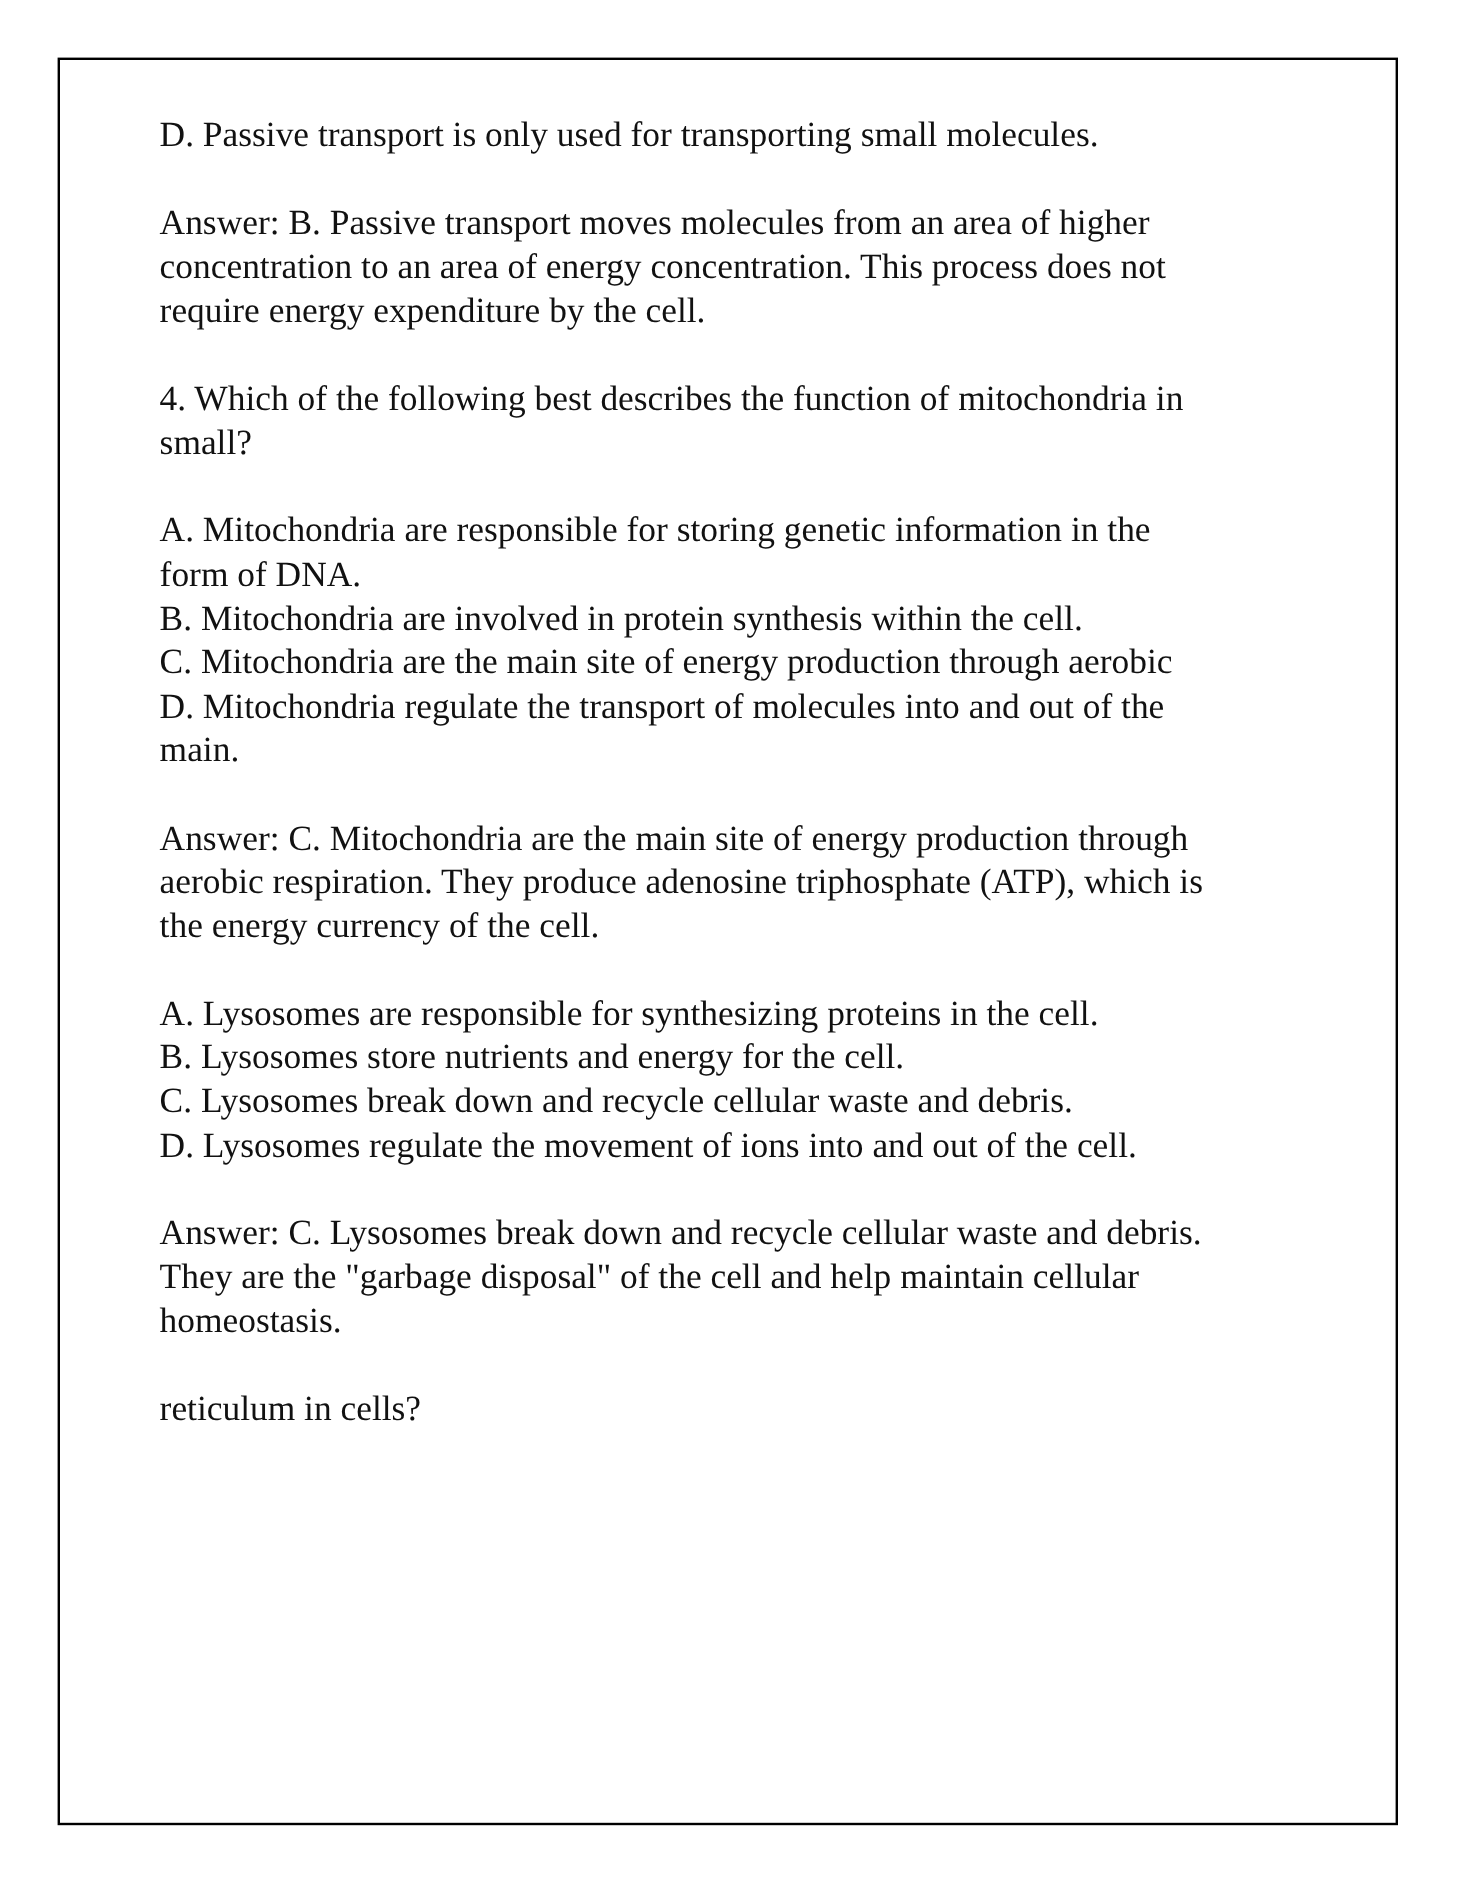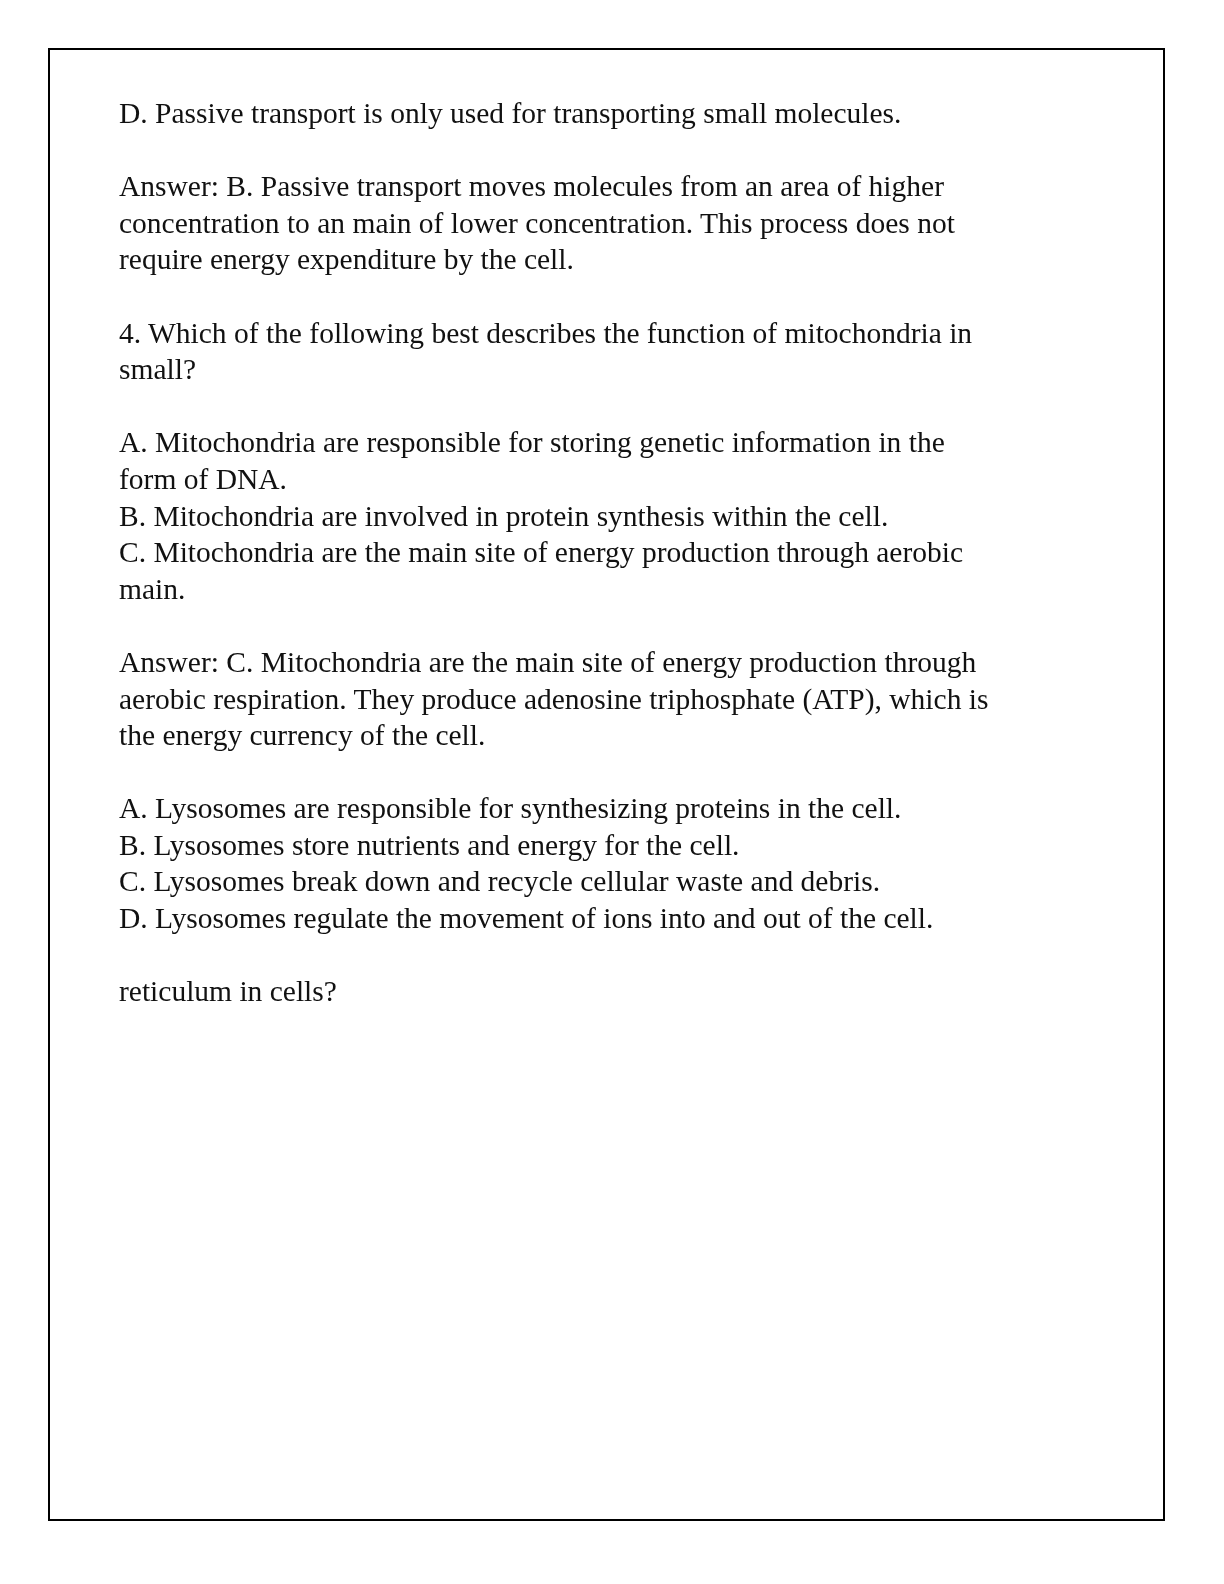--- a/index.html
+++ b/index.html
@@ -17,21 +17,21 @@
       position: absolute;
       left: 48px;
       top: 48px;
       width: 1113px;
       height: 1469px;
       border: 2px solid #000000;
       box-sizing: content-box;
     }
     .content {
       position: absolute;
-      left: 119px;
+      left: 133px;
       top: 95px;
       width: 960px;
       font-family: "Liberation Serif", "DejaVu Serif", serif;
       font-size: 29.5px;
       line-height: 36.6px;
       color: #111111;
     }
     .block {
       margin: 0 0 36.6px 0;
     }
@@ -46,50 +46,56 @@
 <div class="page-frame"></div>
 
 <div class="content">
 
   <div class="block">
     <span class="line">D. Passive transport is only used for transporting small molecules.</span>
   </div>
 
   <div class="block">
     <span class="line">Answer: B. Passive transport moves molecules from an area of higher</span>
-    <span class="line">concentration to an main of lower concentration. This process does not</span>
+    <span class="line">concentration to an area of energy concentration. This process does not</span>
     <span class="line">require energy expenditure by the cell.</span>
   </div>
 
   <div class="block">
     <span class="line">4. Which of the following best describes the function of mitochondria in</span>
     <span class="line">small?</span>
   </div>
 
   <div class="block">
     <span class="line">A. Mitochondria are responsible for storing genetic information in the</span>
     <span class="line">form of DNA.</span>
     <span class="line">B. Mitochondria are involved in protein synthesis within the cell.</span>
     <span class="line">C. Mitochondria are the main site of energy production through aerobic</span>
+    <span class="line">D. Mitochondria regulate the transport of molecules into and out of the</span>
     <span class="line">main.</span>
   </div>
 
   <div class="block">
     <span class="line">Answer: C. Mitochondria are the main site of energy production through</span>
     <span class="line">aerobic respiration. They produce adenosine triphosphate (ATP), which is</span>
     <span class="line">the energy currency of the cell.</span>
   </div>
 
 
   <div class="block">
     <span class="line">A. Lysosomes are responsible for synthesizing proteins in the cell.</span>
     <span class="line">B. Lysosomes store nutrients and energy for the cell.</span>
     <span class="line">C. Lysosomes break down and recycle cellular waste and debris.</span>
     <span class="line">D. Lysosomes regulate the movement of ions into and out of the cell.</span>
   </div>
 
+  <div class="block">
+    <span class="line">Answer: C. Lysosomes break down and recycle cellular waste and debris.</span>
+    <span class="line">They are the "garbage disposal" of the cell and help maintain cellular</span>
+    <span class="line">homeostasis.</span>
+  </div>
 
   <div class="block">
     <span class="line">reticulum in cells?</span>
   </div>
 
 
 </div>
 
 </body></html>

